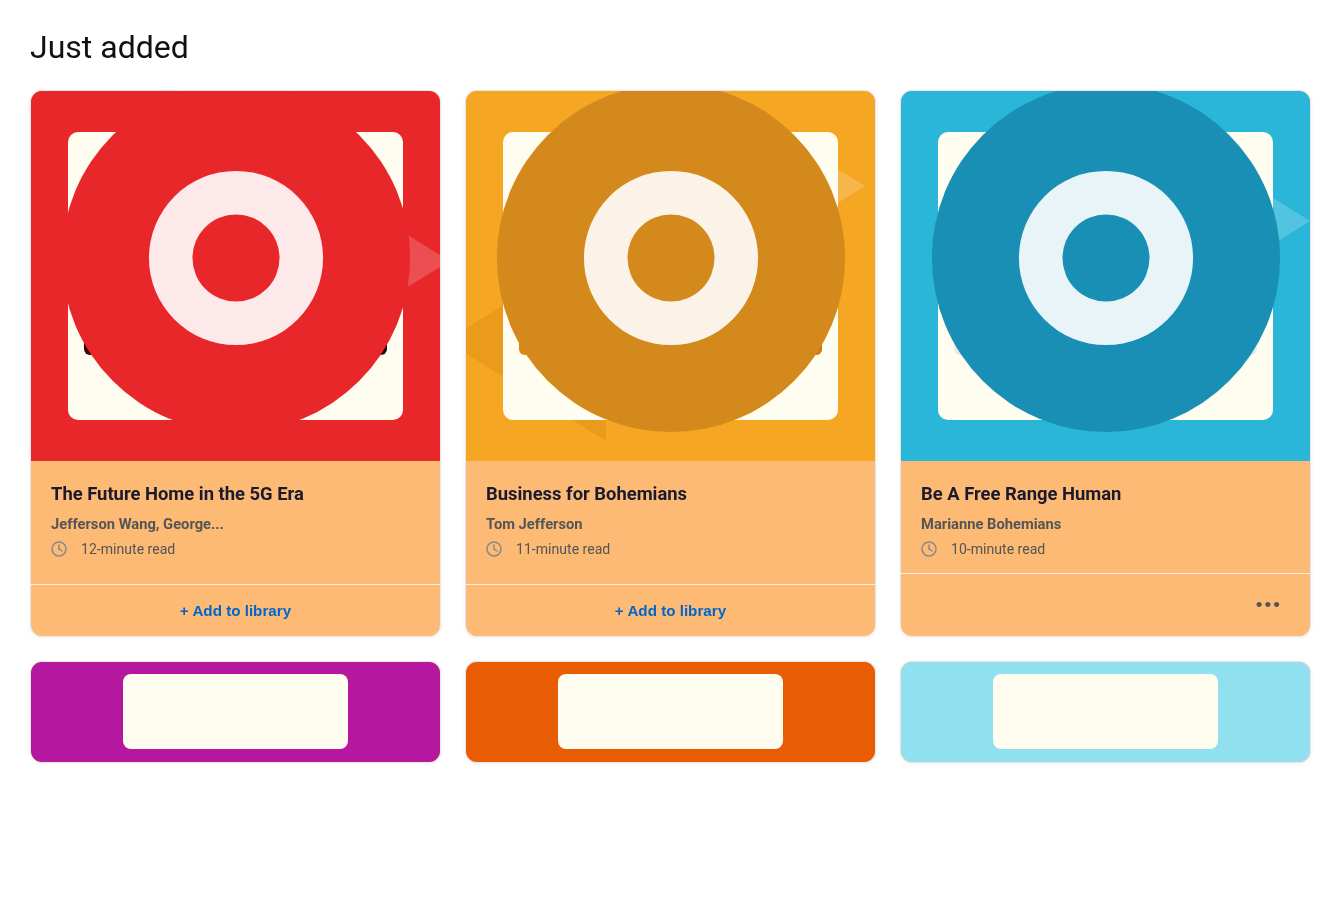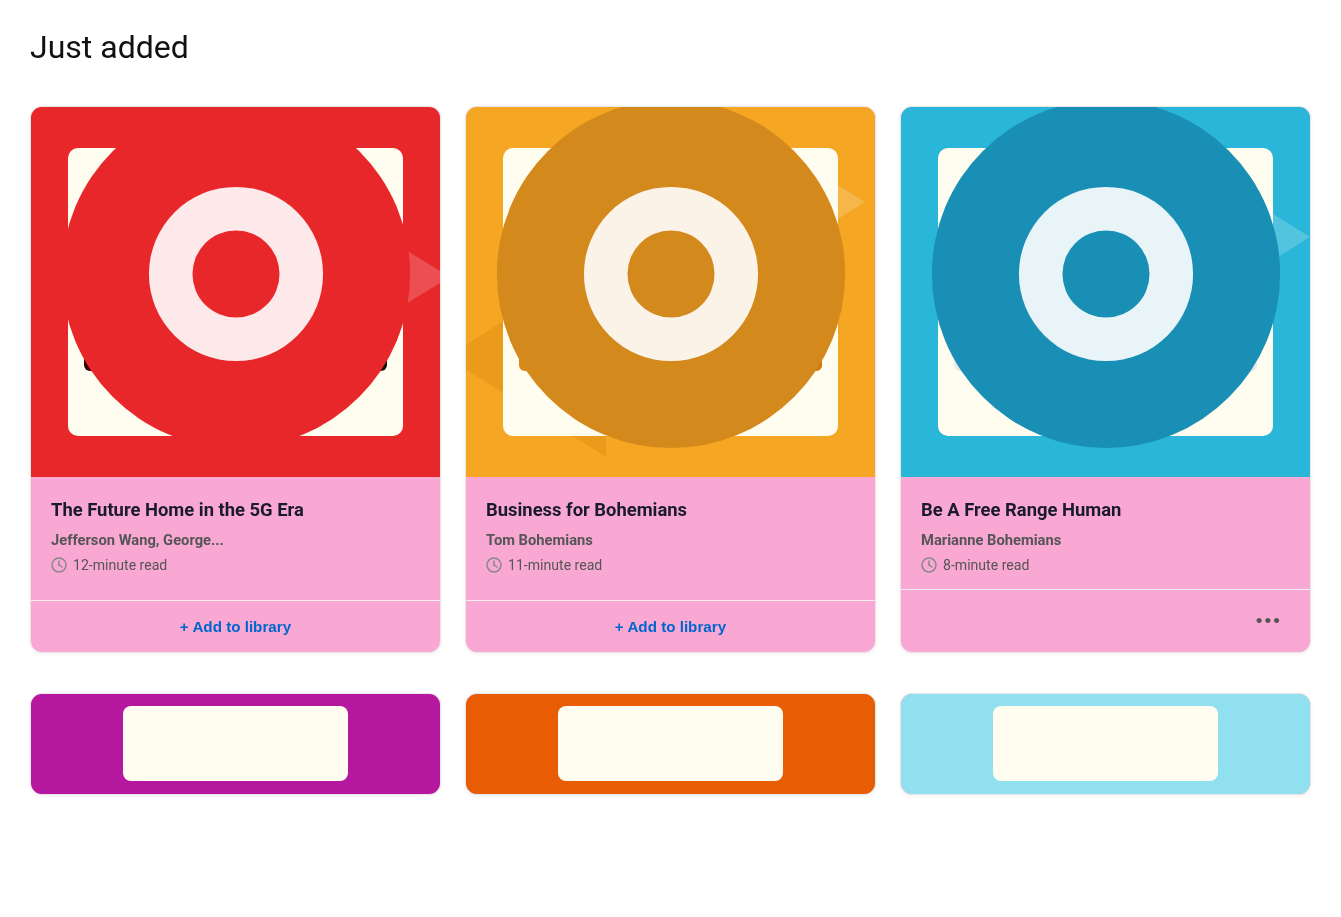--- a/index.html
+++ b/index.html
@@ -18,25 +18,24 @@
     .cards-grid {
       display: grid;
       grid-template-columns: repeat(3, 1fr);
       gap: 24px;
       margin-bottom: 24px;
     }
     .card {
       border: 1px solid #e8e8e8;
       border-radius: 12px;
       overflow: hidden;
-      background: #f9a8d4;
+      background: #fdba74;
       box-shadow: 0 1px 4px rgba(0,0,0,0.06);
       display: flex;
       flex-direction: column;
-      margin-top: 16px;
     }
     .card-cover {
       width: 100%;
       height: 370px;
       position: relative;
       display: flex;
       align-items: center;
       justify-content: center;
       overflow: hidden;
     }
@@ -174,21 +173,21 @@
     }
     .card-author {
       font-size: 0.92rem;
       color: #555;
       margin-bottom: 8px;
       font-weight: bold;
     }
     .card-read-time {
       display: flex;
       align-items: flex-start;
-      gap: 6px;
+      gap: 14px;
       font-size: 0.88rem;
       color: #555;
       margin-bottom: 16px;
     }
     .clock-icon {
       width: 16px;
       height: 16px;
       flex-shrink: 0;
     }
     .card-divider {
@@ -292,21 +291,21 @@
         </div>
       </div>
       <svg class="card-logo logo-svg" viewBox="0 0 34 34">
         <circle cx="17" cy="17" r="16" fill="#d4891c"></circle>
         <circle cx="17" cy="17" r="8" fill="white" opacity="0.9"></circle>
         <circle cx="17" cy="17" r="4" fill="#d4891c"></circle>
       </svg>
     </div>
     <div class="card-body">
       <div class="card-book-title">Business for Bohemians</div>
-      <div class="card-author">Tom Bohemians</div>
+      <div class="card-author">Tom Jefferson</div>
       <div class="card-read-time">
         <svg class="clock-icon" viewBox="0 0 16 16">
           <circle cx="8" cy="8" r="7" fill="none" stroke="#888" stroke-width="1.5"></circle>
           <line x1="8" y1="4" x2="8" y2="8" stroke="#888" stroke-width="1.5" stroke-linecap="round"></line>
           <line x1="8" y1="8" x2="11" y2="10" stroke="#888" stroke-width="1.5" stroke-linecap="round"></line>
         </svg>
         <span>11-minute read</span>
       </div>
     </div>
     <div class="card-divider"></div>
@@ -332,21 +331,21 @@
     </div>
     <div class="card-body">
       <div class="card-book-title">Be A Free Range Human</div>
       <div class="card-author">Marianne Bohemians</div>
       <div class="card-read-time">
         <svg class="clock-icon" viewBox="0 0 16 16">
           <circle cx="8" cy="8" r="7" fill="none" stroke="#888" stroke-width="1.5"></circle>
           <line x1="8" y1="4" x2="8" y2="8" stroke="#888" stroke-width="1.5" stroke-linecap="round"></line>
           <line x1="8" y1="8" x2="11" y2="10" stroke="#888" stroke-width="1.5" stroke-linecap="round"></line>
         </svg>
-        <span>8-minute read</span>
+        <span>10-minute read</span>
       </div>
     </div>
     <div class="card-divider"></div>
     <div class="card-footer-more">
       <button class="more-btn">•••</button>
     </div>
   </div>
 
 </div>
 

